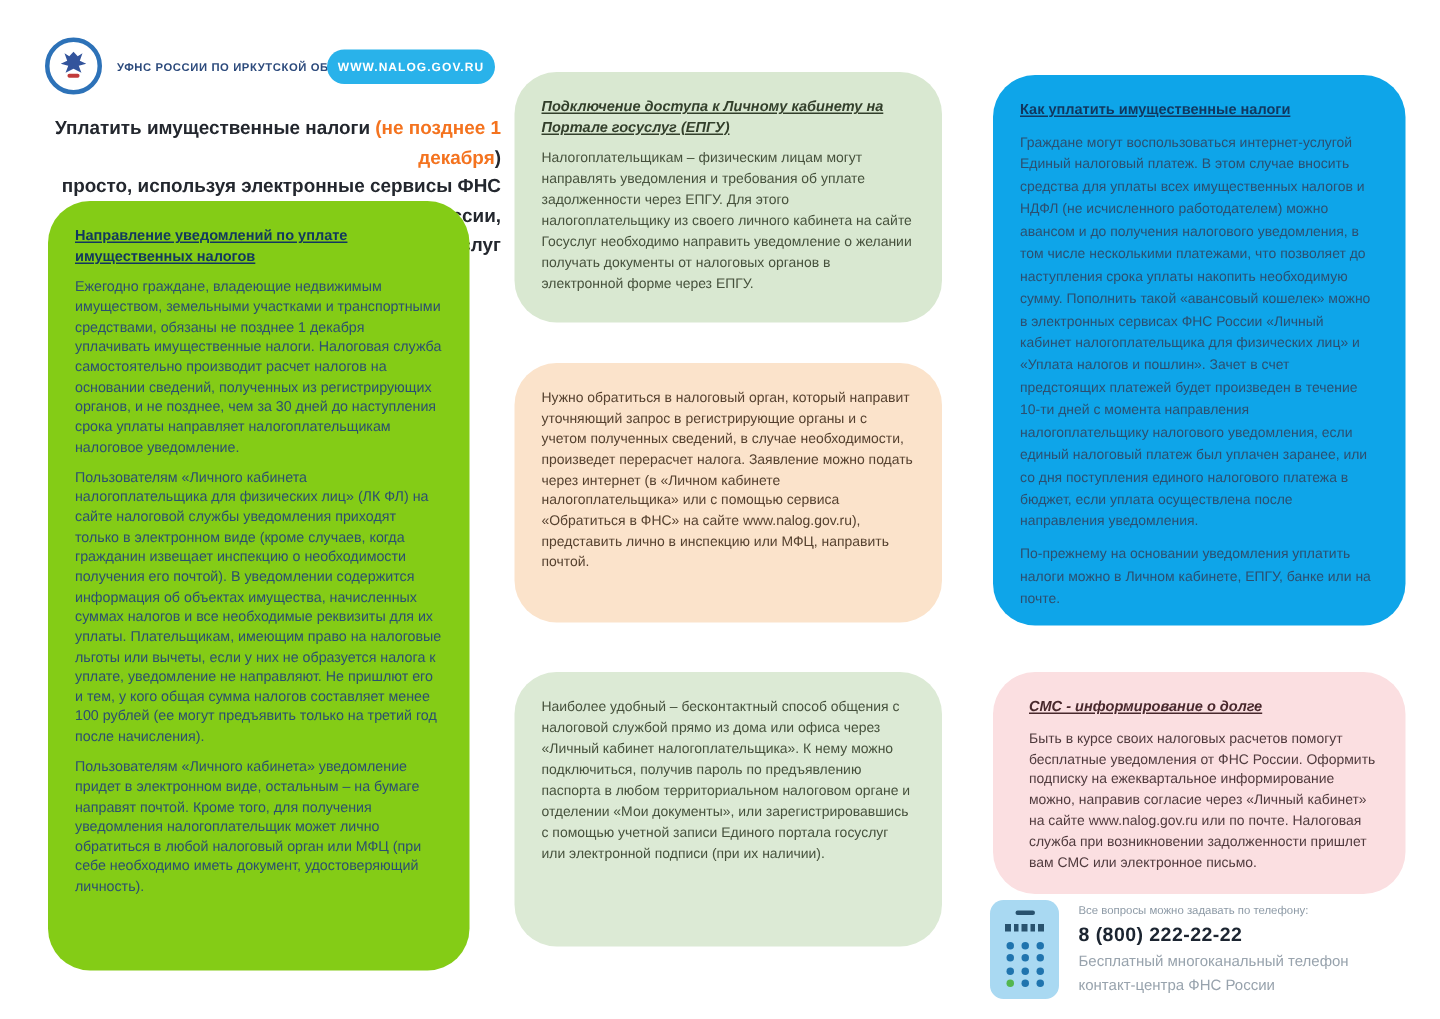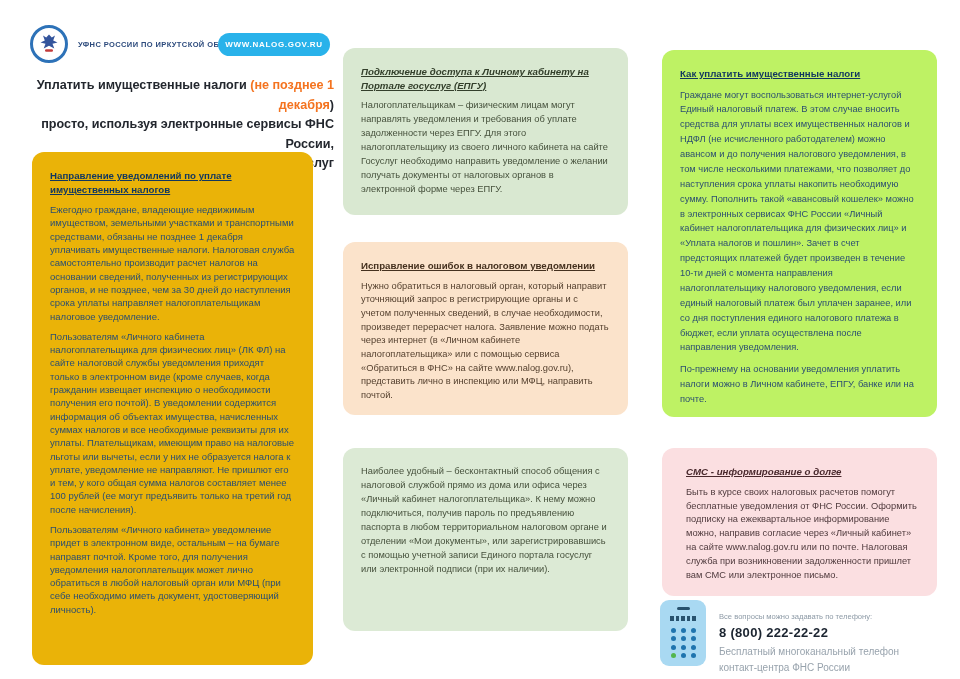--- a/index.html
+++ b/index.html
@@ -21,64 +21,64 @@
     display:flex; align-items:center; justify-content:center; cursor:pointer;
   }
   
   .title {
     position:absolute; left:12px; top:76px; width:322px; text-align:right;
     font-size:12.6px; font-weight:bold; color:#23272e; line-height:1.55;
   }
   .title .accent { color:#f4731f; }
   
   .card {
-    position:absolute; border-radius:12px; padding:17px 18px; overflow:hidden;
+    position:absolute; border-radius:28px; padding:17px 18px; overflow:hidden;
   }
   .card h2 { font-size:9.7px; text-decoration:underline; margin-bottom:7px; line-height:1.4; }
   .card p { font-size:9.3px; margin-bottom:7px; }
   .card p:last-child { margin-bottom:0; }
   .card.italic-head h2 { font-style:italic; }
 
-  .card-notifications { left:32px; top:152px; width:281px; height:513px; background:#eab308; }
+  .card-notifications { left:32px; top:134px; width:281px; height:513px; background:#84cc16; }
   .card-notifications h2 { color:#11375f; }
   .card-notifications p { color:#2c4f70; line-height:1.4; font-size:9.5px; }
 
   .card-epgu { left:343px; top:48px; width:285px; height:167px; background:#d9e8d1; }
   .card-epgu h2 { color:#333f2b; }
   .card-epgu p { color:#46513c; line-height:1.5; }
 
   .card-errors { left:343px; top:242px; width:285px; height:173px; background:#fbe3cb; }
   .card-errors h2 { color:#45311f; }
   .card-errors p { color:#55412f; line-height:1.47; }
 
   .card-lkfl { left:343px; top:448px; width:285px; height:183px; background:#dcead5; }
   .card-lkfl h2 { color:#333f2b; }
   .card-lkfl p { color:#46513c; line-height:1.5; }
 
-  .card-howtopay { left:662px; top:50px; width:275px; height:367px; background:#bef264; }
+  .card-howtopay { left:662px; top:50px; width:275px; height:367px; background:#0ea5e9; }
   .card-howtopay h2 { color:#11375f; }
   .card-howtopay p { color:#2c4f70; line-height:1.6; }
 
   .card-sms { left:662px; top:448px; width:275px; height:148px; background:#fbdfe1;padding-left:24px; }
   .card-sms h2 { color:#48282c; }
   .card-sms p { color:#4f3a3d; line-height:1.5; }
 
   
   .footer { position:absolute; left:660px; top:600px; width:280px; display:flex; gap:13px; }
   .phone-icon {
     width:46px; height:66px; background:#a9d9f2; border-radius:9px; flex:0 0 auto;
     display:flex; flex-direction:column; align-items:center; padding-top:7px;
   }
   .p-dash { width:13px; height:3px; background:#28526e; border-radius:2px; margin-bottom:6px; }
   .p-screen { display:flex; gap:2px; margin-bottom:7px; }
   .p-screen i { width:3.5px; height:4.5px; background:#28526e; display:block; }
   .p-keypad { display:grid; grid-template-columns:repeat(3, 5px); gap:3.5px 5px; }
   .p-keypad i { width:5px; height:5px; border-radius:50%; background:#1f74ae; display:block; }
   .p-keypad i.green { background:#53b64e; }
-  .footer-text { padding-top:2px;margin-top:10px; }
+  .footer-text { padding-top:2px; }
   .phone-note { font-size:7.6px; color:#8d9aa6; margin-bottom:4px; }
   .phone-number { font-size:13px; font-weight:bold; color:#1b2430; letter-spacing:.3px; margin-bottom:4px; }
   .phone-desc { font-size:10px; color:#98a3ad; line-height:1.55; }
 </style>
 </head>
 <body>
 
 <div class="page">
 
   <div class="org">
@@ -103,21 +103,20 @@
     <p>Пользователям «Личного кабинета налогоплательщика для физических лиц» (ЛК ФЛ) на сайте налоговой службы уведомления приходят только в электронном виде (кроме случаев, когда гражданин извещает инспекцию о необходимости получения его почтой). В уведомлении содержится информация об объектах имущества, начисленных суммах налогов и все необходимые реквизиты для их уплаты. Плательщикам, имеющим право на налоговые льготы или вычеты, если у них не образуется налога к уплате, уведомление не направляют. Не пришлют его и тем, у кого общая сумма налогов составляет менее 100 рублей (ее могут предъявить только на третий год после начисления).</p>
     <p>Пользователям «Личного кабинета» уведомление придет в электронном виде, остальным – на бумаге направят почтой. Кроме того, для получения уведомления налогоплательщик может лично обратиться в любой налоговый орган или МФЦ (при себе необходимо иметь документ, удостоверяющий личность).</p>
   </section>
 
   <section class="card card-epgu italic-head">
     <h2>Подключение доступа к Личному кабинету на Портале госуслуг (ЕПГУ)</h2>
     <p>Налогоплательщикам – физическим лицам могут направлять уведомления и требования об уплате задолженности через ЕПГУ. Для этого налогоплательщику из своего личного кабинета на сайте Госуслуг необходимо направить уведомление о желании получать документы от налоговых органов в электронной форме через ЕПГУ.</p>
   </section>
 
   <section class="card card-errors">
-    <h2>Исправление ошибок в налоговом уведомлении</h2>
     <p>Нужно обратиться в налоговый орган, который направит уточняющий запрос в регистрирующие органы и с учетом полученных сведений, в случае необходимости, произведет перерасчет налога. Заявление можно подать через интернет (в «Личном кабинете налогоплательщика» или с помощью сервиса «Обратиться в ФНС» на сайте www.nalog.gov.ru), представить лично в инспекцию или МФЦ, направить почтой.</p>
   </section>
 
   <section class="card card-lkfl italic-head">
     <p>Наиболее удобный – бесконтактный способ общения с налоговой службой прямо из дома или офиса через «Личный кабинет налогоплательщика». К нему можно подключиться, получив пароль по предъявлению паспорта в любом территориальном налоговом органе и отделении «Мои документы», или зарегистрировавшись с помощью учетной записи Единого портала госуслуг или электронной подписи (при их наличии).</p>
   </section>
 
   <section class="card card-howtopay">
     <h2>Как уплатить имущественные налоги</h2>
     <p>Граждане могут воспользоваться интернет-услугой Единый налоговый платеж. В этом случае вносить средства для уплаты всех имущественных налогов и НДФЛ (не исчисленного работодателем) можно авансом и до получения налогового уведомления, в том числе несколькими платежами, что позволяет до наступления срока уплаты накопить необходимую сумму. Пополнить такой «авансовый кошелек» можно в электронных сервисах ФНС России «Личный кабинет налогоплательщика для физических лиц» и «Уплата налогов и пошлин». Зачет в счет предстоящих платежей будет произведен в течение 10-ти дней с момента направления налогоплательщику налогового уведомления, если единый налоговый платеж был уплачен заранее, или со дня поступления единого налогового платежа в бюджет, если уплата осуществлена после направления уведомления.</p>

